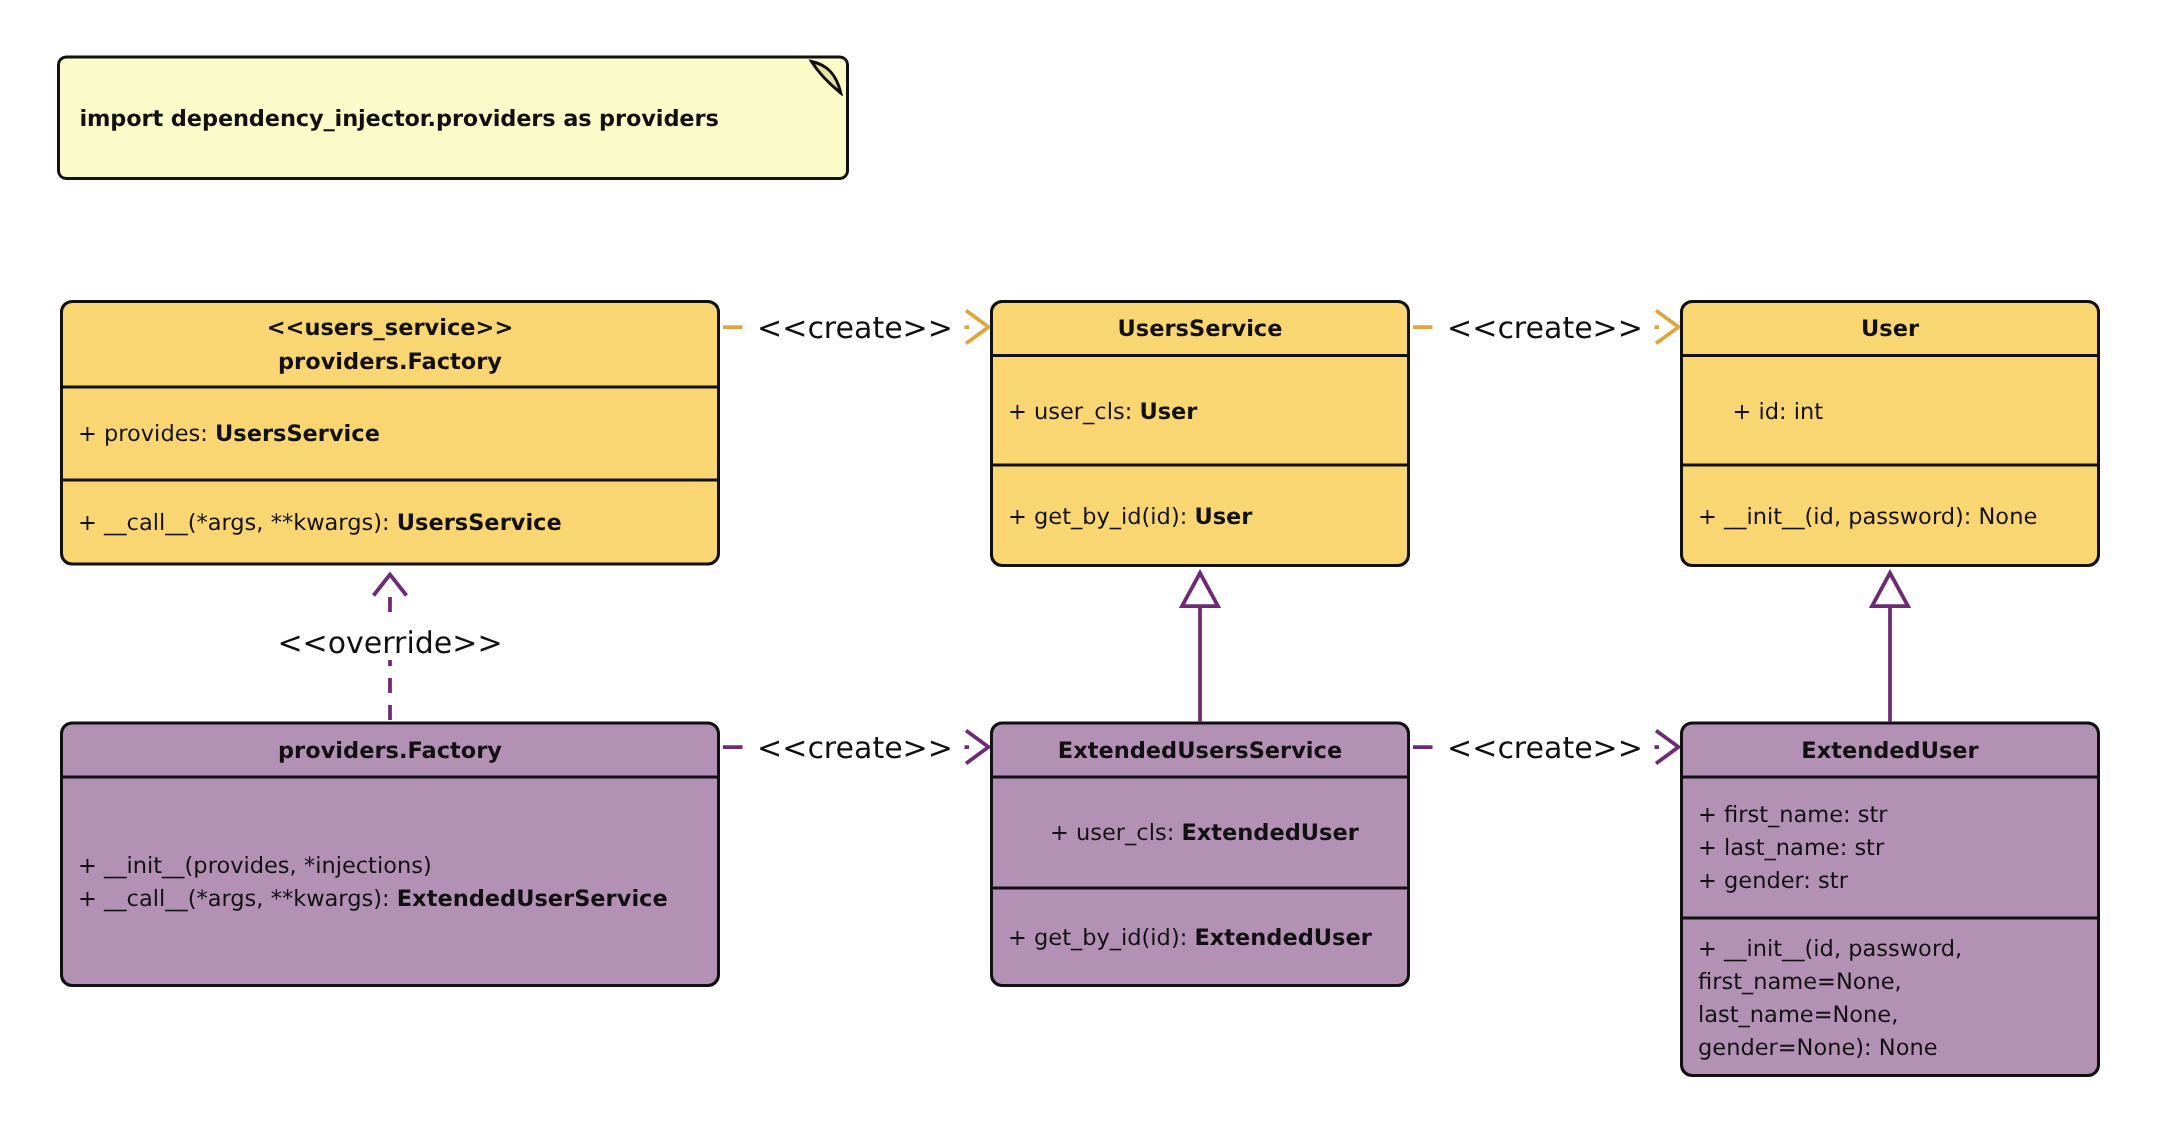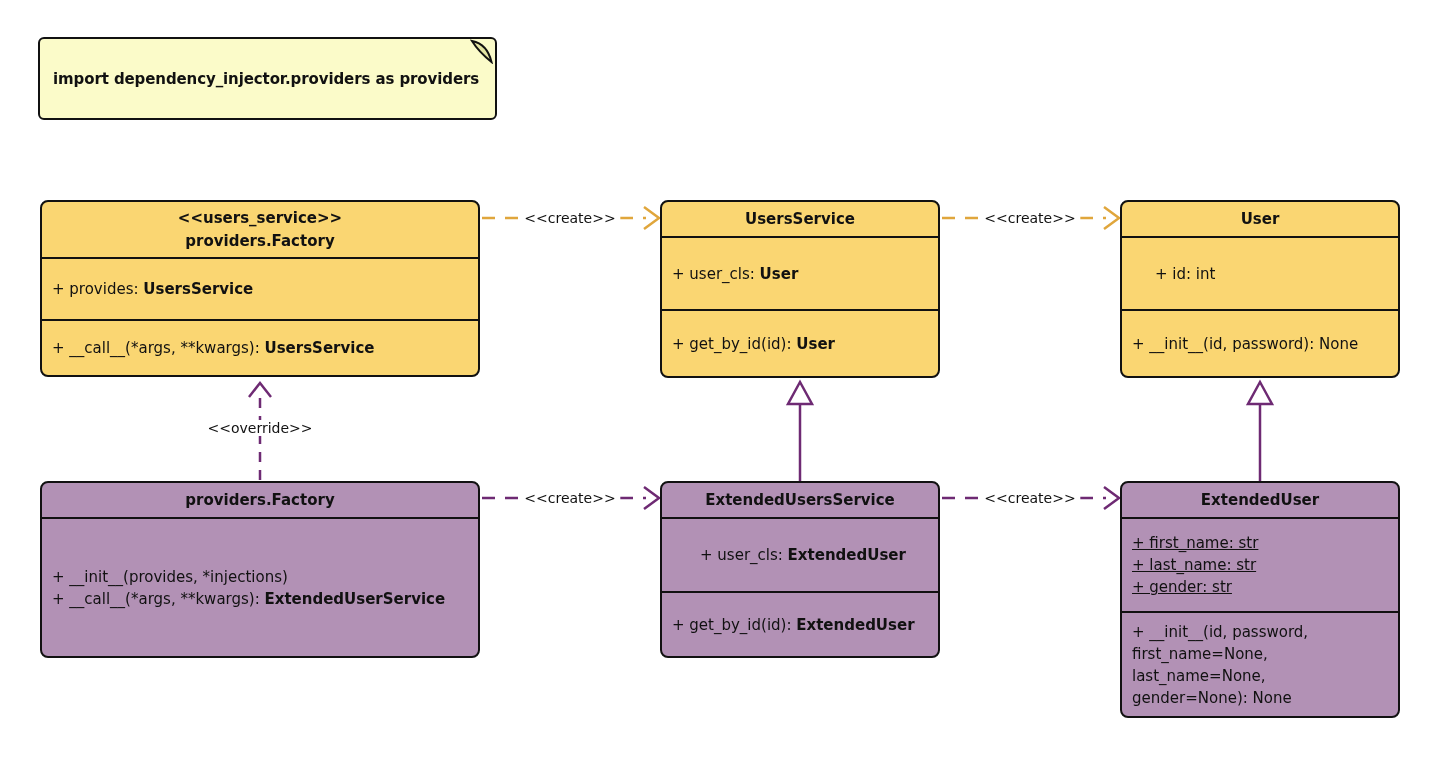--- a/index.html
+++ b/index.html
@@ -32,21 +32,21 @@
         justify-content:center;flex:0 0 auto;}
   .sect.grow{flex:1 1 auto;}
   .row{padding:0 10px;white-space:nowrap;}
   .row .b{font-weight:bold;}
 
   
   svg.arrows{position:absolute;left:0;top:0;width:1440px;height:760px;pointer-events:none;}
 
   
   .edge-label{position:absolute;transform:translate(-50%,-50%);background:#fff;
-              padding:0 5px;font-size:14px;white-space:nowrap;}
+              padding:0 5px;font-size:20px;white-space:nowrap;}
 </style>
 </head>
 <body>
 
 <div class="canvas">
 
   <svg class="arrows">
 
     <g stroke="#E0A63C" stroke-width="2.5" fill="none">
       <line x1="482" y1="218" x2="646" y2="218" stroke-dasharray="13 10"></line>
@@ -77,21 +77,21 @@
       <line x1="800" y1="481" x2="800" y2="405"></line>
       <path d="M800,382 L788,404 L812,404 Z" fill="#FFFFFF"></path>
     </g>
 
     <g stroke="#6E2A73" stroke-width="2.5">
       <line x1="1260" y1="481" x2="1260" y2="405"></line>
       <path d="M1260,382 L1248,404 L1272,404 Z" fill="#FFFFFF"></path>
     </g>
   </svg>
 
-  <div class="note" style="left:38px;top:37px;width:459px;height:83px;">
+  <div class="note" style="left:38px;top:37px;width:528px;height:83px;">
     <svg class="fold" width="25" height="25" viewBox="0 0 25 25">
       <path d="M2,2 C12,4 18.5,10 21.5,23 C14,17 7,10 2,2 Z" fill="#E3E4A3" stroke="#111111" stroke-width="2"></path>
     </svg>
     <span class="note-text">import dependency_injector.providers as providers</span>
   </div>
 
   <div class="uml-class" style="left:40px;top:200px;width:440px;height:177px;--fill:var(--yellow);">
     <div class="head" style="height:55px;">
       <span>&lt;&lt;users_service&gt;&gt;</span>
       <span>providers.Factory</span>
@@ -147,21 +147,21 @@
     </div>
     <div class="sect grow">
       <div class="row"><span>+ get_by_id(id): </span><span class="b">ExtendedUser</span></div>
     </div>
   </div>
 
   <div class="uml-class" style="left:1120px;top:481px;width:280px;height:237px;--fill:var(--purple);">
     <div class="head" style="height:34px;">
       <span>ExtendedUser</span>
     </div>
-    <div class="sect" style="height:92px;text-decoration:underline;">
+    <div class="sect" style="height:92px;">
       <div class="row"><span>+ first_name: str</span></div>
       <div class="row"><span>+ last_name: str</span></div>
       <div class="row"><span>+ gender: str</span></div>
     </div>
     <div class="sect grow">
       <div class="row"><span>+ __init__(id, password,</span></div>
       <div class="row"><span>first_name=None,</span></div>
       <div class="row"><span>last_name=None,</span></div>
       <div class="row"><span>gender=None): None</span></div>
     </div>

